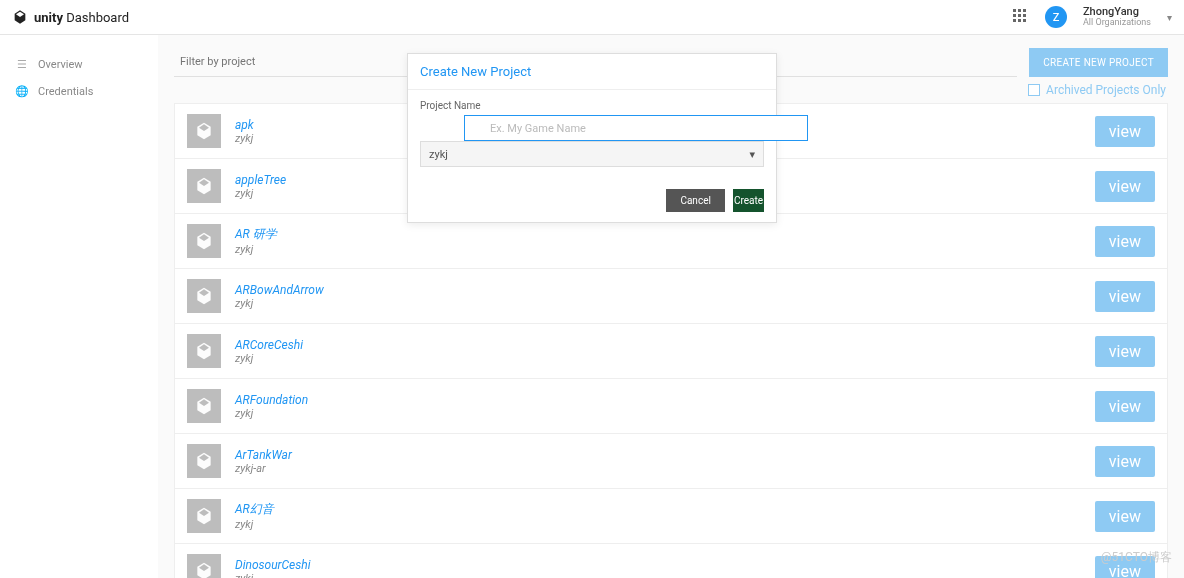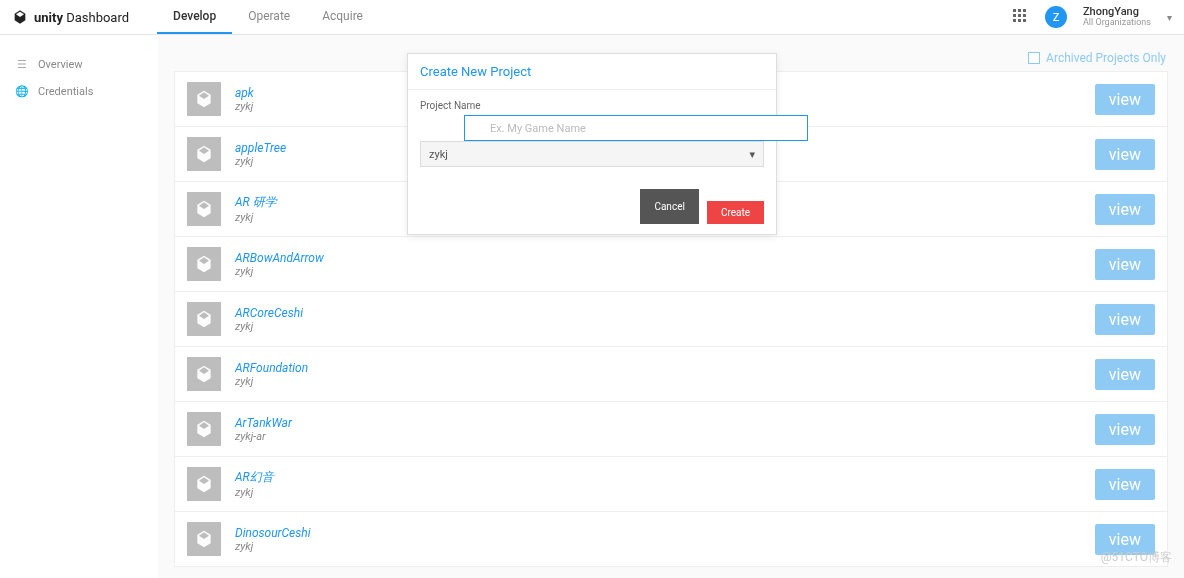--- a/index.html
+++ b/index.html
@@ -43,39 +43,34 @@
 .modal { position: absolute; left: 407px; top: 53px; width: 370px; background: #fff; border: 1px solid #ddd; box-shadow: 0 2px 8px rgba(0,0,0,0.08); }
 .modal-header { padding: 10px 12px; font-size: 13px; color: #2196F3; border-bottom: 1px solid #eee; }
 .modal-body { padding: 10px 12px 12px; }
 .field-label { font-size: 10px; color: #666; margin-bottom: 4px; }
 .text-input { width: 100%; height: 26px; border: 1px solid #2196F3; padding: 0 25px; font-size: 11px; outline: none; margin-left: 44px; }
 .text-input::placeholder { color: #bbb; }
 .org-label { font-size: 10px; color: #666; margin-top: 10px; margin-bottom: 4px; }
 .select-box { width: 100%; height: 26px; border: 1px solid #ddd; background: #f5f5f5; padding: 0 8px; font-size: 11px; display: flex; align-items: center; justify-content: space-between; color: #555; }
 .modal-footer { display: flex; justify-content: flex-end; gap: 8px; padding: 10px 12px; }
 .btn-cancel { background: #555; color: #fff; border: none; font-size: 10px; padding: 6px 14px; cursor: pointer; }
-.btn-create { background: #ef4444; color: #fff; border: none; font-size: 10px; padding: 6px 14px; cursor: pointer; margin-top: 12px; }
+.btn-create { background: #14532d; color: #fff; border: none; font-size: 10px; padding: 6px 1px; cursor: pointer; }
 .watermark { position: absolute; right: 12px; bottom: 12px; font-size: 12px; color: #ccc; pointer-events: none; }
 </style>
 </head>
 <body>
 
 <div class="header">
   <div class="logo-area">
     <svg class="logo-svg" viewBox="0 0 24 24">
         <polygon points="12,2 20,7 20,17 12,22 4,17 4,7" fill="#222"></polygon>
         <polygon points="12,4 18,8 12,12 6,8" fill="#fff"></polygon>
       </svg>
     <span class="logo-text"><b>unity</b><span> Dashboard</span></span>
   </div>
-  <div class="tabs">
-    <div class="tab active">Develop</div>
-    <div class="tab">Operate</div>
-    <div class="tab">Acquire</div>
-  </div>
   <div class="header-right">
     <div class="apps-icon">
         <span></span>
         <span></span>
         <span></span>
         <span></span>
         <span></span>
         <span></span>
         <span></span>
         <span></span>
@@ -96,20 +91,24 @@
       <span class="side-icon">☰</span>
       <span>Overview</span>
     </div>
     <div class="side-item">
       <span class="side-icon">🌐</span>
       <span>Credentials</span>
     </div>
   </div>
 
   <div class="main">
+    <div class="main-top">
+      <input class="filter-input" placeholder="Filter by project" style="">
+      <button class="create-btn">CREATE NEW PROJECT</button>
+    </div>
     <div class="archived-row">
       <div class="checkbox"></div>
       <span class="archived-label">Archived Projects Only</span>
     </div>
     <div class="project-list" id="project-list">
         <div class="project-row">
           <div class="proj-icon">
             <svg viewBox="0 0 24 24">
               <polygon points="12,2 20,7 20,17 12,22 4,17 4,7" fill="#fff" fill-opacity="0.95"></polygon>
               <polygon points="12,4 18,8 12,12 6,8" fill="#bdbdbd"></polygon>

